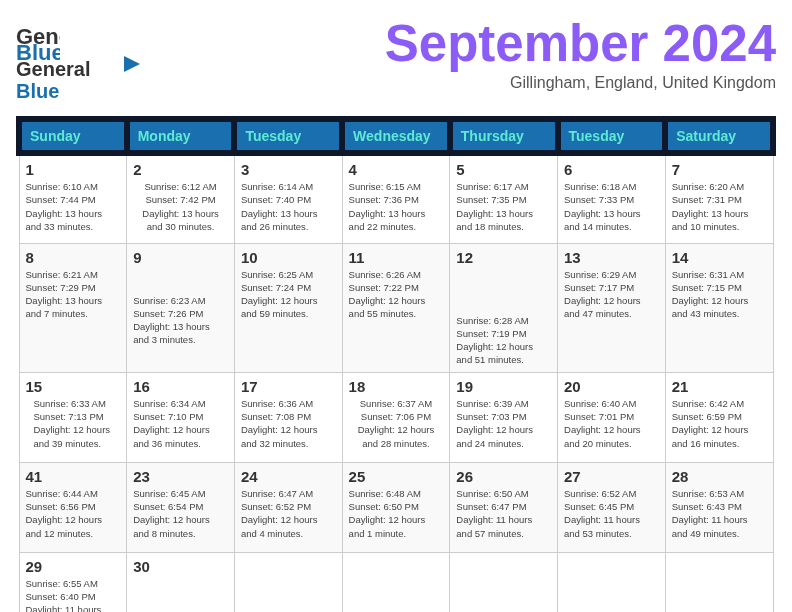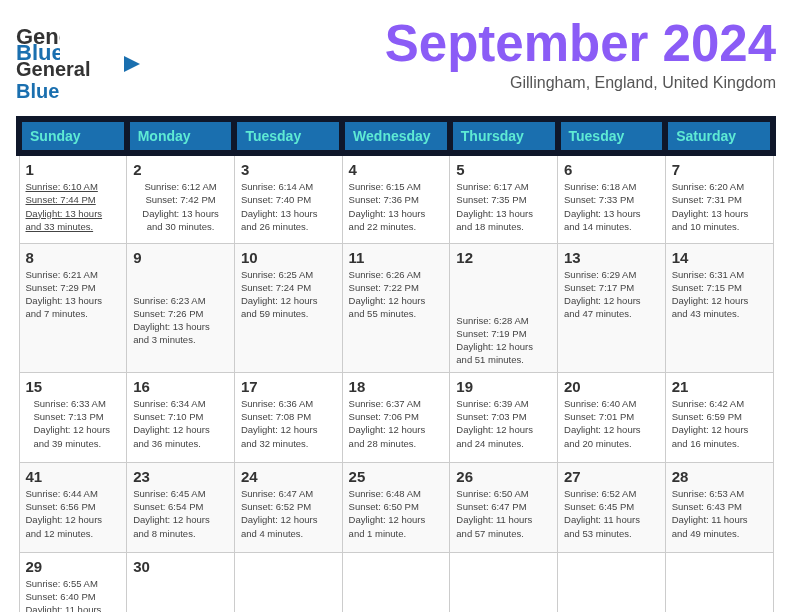--- a/index.html
+++ b/index.html
@@ -117,21 +117,21 @@
       <th>Wednesday</th>
       <th>Thursday</th>
       <th>Tuesday</th>
       <th>Saturday</th>
     </tr>
   </thead>
   <tbody id="calendar-body">
   <tr>
         <td>
           <span class="day-num">1</span>
-          <div class="day-info" style="white-space: pre-line; text-decoration: underline;">Sunrise: 6:10 AM
+          <div class="day-info" style="white-space: pre-line;">Sunrise: 6:10 AM
 Sunset: 7:44 PM
 Daylight: 13 hours
 and 33 minutes.</div>
         </td>
         <td>
           <span class="day-num">2</span>
           <div class="day-info" style="white-space: pre-line; text-align: center;">Sunrise: 6:12 AM
 Sunset: 7:42 PM
 Daylight: 13 hours
 and 30 minutes.</div>
@@ -240,21 +240,21 @@
         </td>
         <td>
           <span class="day-num">17</span>
           <div class="day-info" style="white-space: pre-line;">Sunrise: 6:36 AM
 Sunset: 7:08 PM
 Daylight: 12 hours
 and 32 minutes.</div>
         </td>
         <td>
           <span class="day-num">18</span>
-          <div class="day-info" style="white-space: pre-line;">Sunrise: 6:37 AM
+          <div class="day-info" style="white-space: pre-line; text-align: center;">Sunrise: 6:37 AM
 Sunset: 7:06 PM
 Daylight: 12 hours
 and 28 minutes.</div>
         </td>
         <td>
           <span class="day-num">19</span>
           <div class="day-info" style="white-space: pre-line;">Sunrise: 6:39 AM
 Sunset: 7:03 PM
 Daylight: 12 hours
 and 24 minutes.</div>

